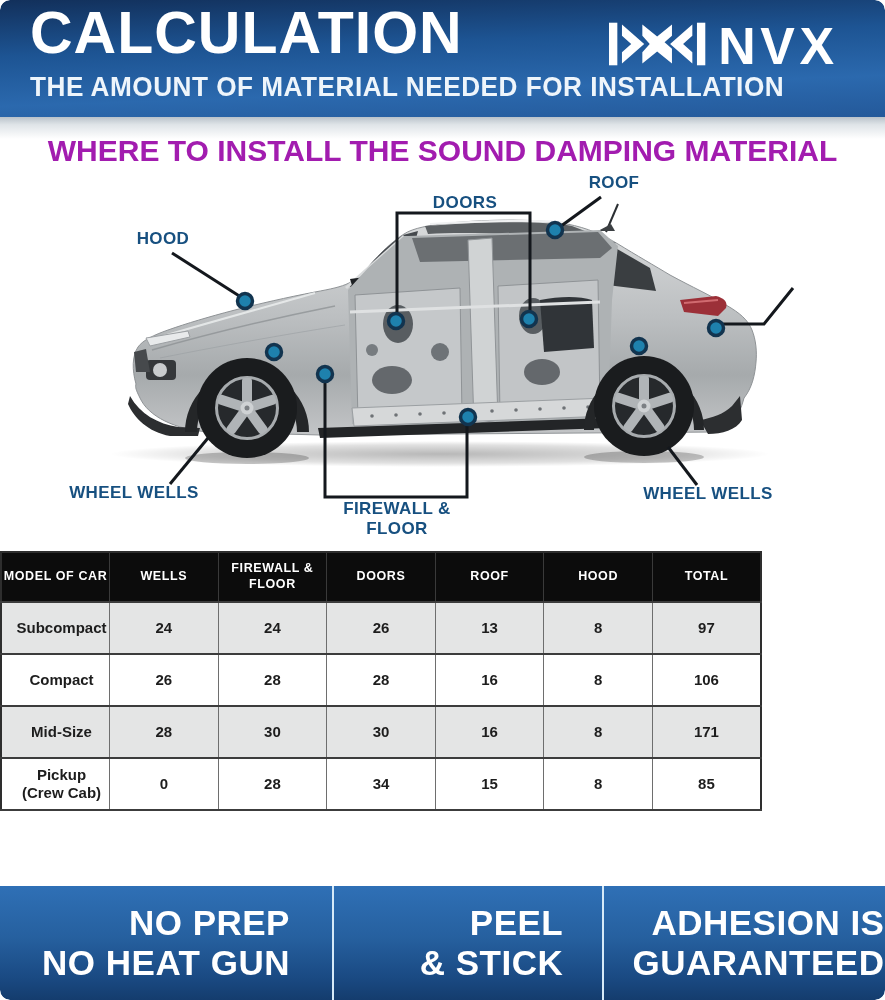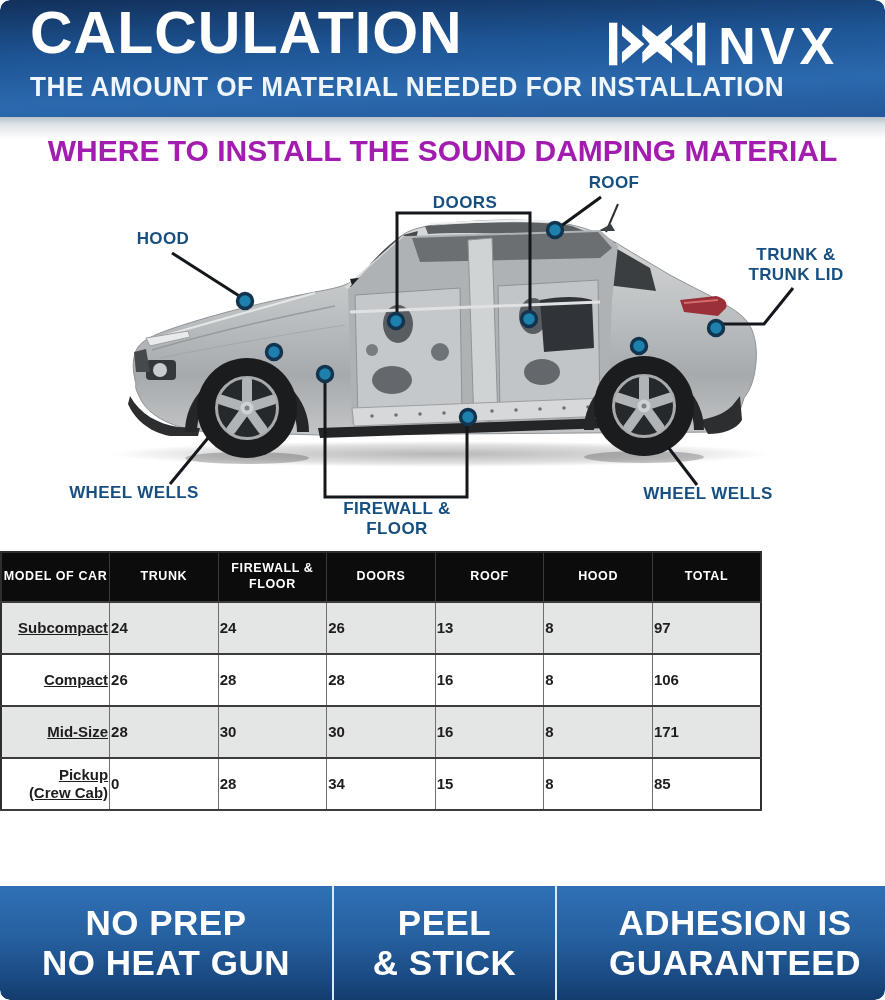--- a/index.html
+++ b/index.html
@@ -27,36 +27,36 @@
   .lbl{position:absolute;color:#175080;font-size:17px;font-weight:800;letter-spacing:.4px;
        line-height:1.15;text-align:center;white-space:pre-line;z-index:5;}
 
   
   .calc-table{position:absolute;left:0;top:551px;width:762px;border-collapse:collapse;
        table-layout:fixed;border:2px solid #2e2e2e;}
   .calc-table col{width:14.2857%;}
   .calc-table th{background:#0c0c0c;color:#fff;font-size:12.5px;font-weight:700;letter-spacing:.6px;
        height:46px;text-align:center;vertical-align:middle;border:1px solid #3a3a3a;
        white-space:pre-line;line-height:1.25;}
-  .calc-table td{height:48px;font-size:15px;font-weight:700;color:#1d1d1d;
+  .calc-table td{height:48px;font-size:15px;font-weight:700;color:#1d1d1d;text-align:center;
        vertical-align:middle;border-left:1px solid #6e6e6e;border-right:1px solid #6e6e6e;
        border-top:2px solid #3c3c3c;border-bottom:2px solid #3c3c3c;background:#fff;
        white-space:pre-line;line-height:1.2;}
   .calc-table tr.shade td{background:#e4e5e5;}
-  .calc-table td.model{text-align:right;padding-left:13px;text-decoration:underline;}
+  .calc-table td.model{text-align:center;padding-left:13px;}
 
   
   .footer{position:absolute;left:0;top:886px;width:885px;height:114px;display:flex;
          background:linear-gradient(180deg,#2f70b6 0%,#26609f 45%,#1a4a83 80%,#143c6d 100%);
          border-radius:0 0 10px 10px;}
-  .foot-item{display:flex;align-items:center;justify-content:center;text-align:center;
+  .foot-item{display:flex;align-items:center;justify-content:center;text-align:right;
          color:#fff;font-size:35px;font-weight:800;letter-spacing:.5px;line-height:1.13;
          white-space:pre-line;}
   .f1{width:332px;border-right:2px solid #d6eaf8;}
-  .f2{width:221px;border-right:2px solid #d6eaf8;}
+  .f2{width:221px;border-right:2px solid #d6eaf8;padding-left:47px;}
   .f3{flex:1;padding-left:28px;}
 </style>
 </head>
 <body>
 
 <div class="page">
 
   <div class="header">
     <div class="h-title">CALCULATION</div>
     <div class="h-sub">THE AMOUNT OF MATERIAL NEEDED FOR INSTALLATION</div>
@@ -238,41 +238,39 @@
       <circle cx="555" cy="230" r="7.5"></circle>
       <circle cx="639" cy="346" r="7.5"></circle>
       <circle cx="468" cy="417" r="7.5"></circle>
       <circle cx="716" cy="328" r="7.5"></circle>
     </g>
   </svg>
 
   <div class="lbl" style="left:128px;top:229px;width:70px;">HOOD</div>
   <div class="lbl" style="left:417px;top:193px;width:96px;">DOORS</div>
   <div class="lbl" style="left:578px;top:173px;width:72px;">ROOF</div>
-  <div class="lbl" style="left:740px;top:245px;width:112px;">TRUNK &amp;
-TRUNK LID</div>
   <div class="lbl" style="left:58px;top:483px;width:152px;">WHEEL WELLS</div>
   <div class="lbl" style="left:632px;top:484px;width:152px;">WHEEL WELLS</div>
   <div class="lbl" style="left:333px;top:499px;width:128px;">FIREWALL &amp;
 FLOOR</div>
 
   <table class="calc-table">
     <colgroup>
         <col>
         <col>
         <col>
         <col>
         <col>
         <col>
         <col>
       </colgroup>
     <thead>
       <tr>
         <th>MODEL OF CAR</th>
-        <th>TRUNK</th>
+        <th>WELLS</th>
         <th>FIREWALL &amp;
 FLOOR</th>
         <th>DOORS</th>
         <th>ROOF</th>
         <th>HOOD</th>
         <th>TOTAL</th>
       </tr>
     </thead>
     <tbody>
         <tr class="shade">

